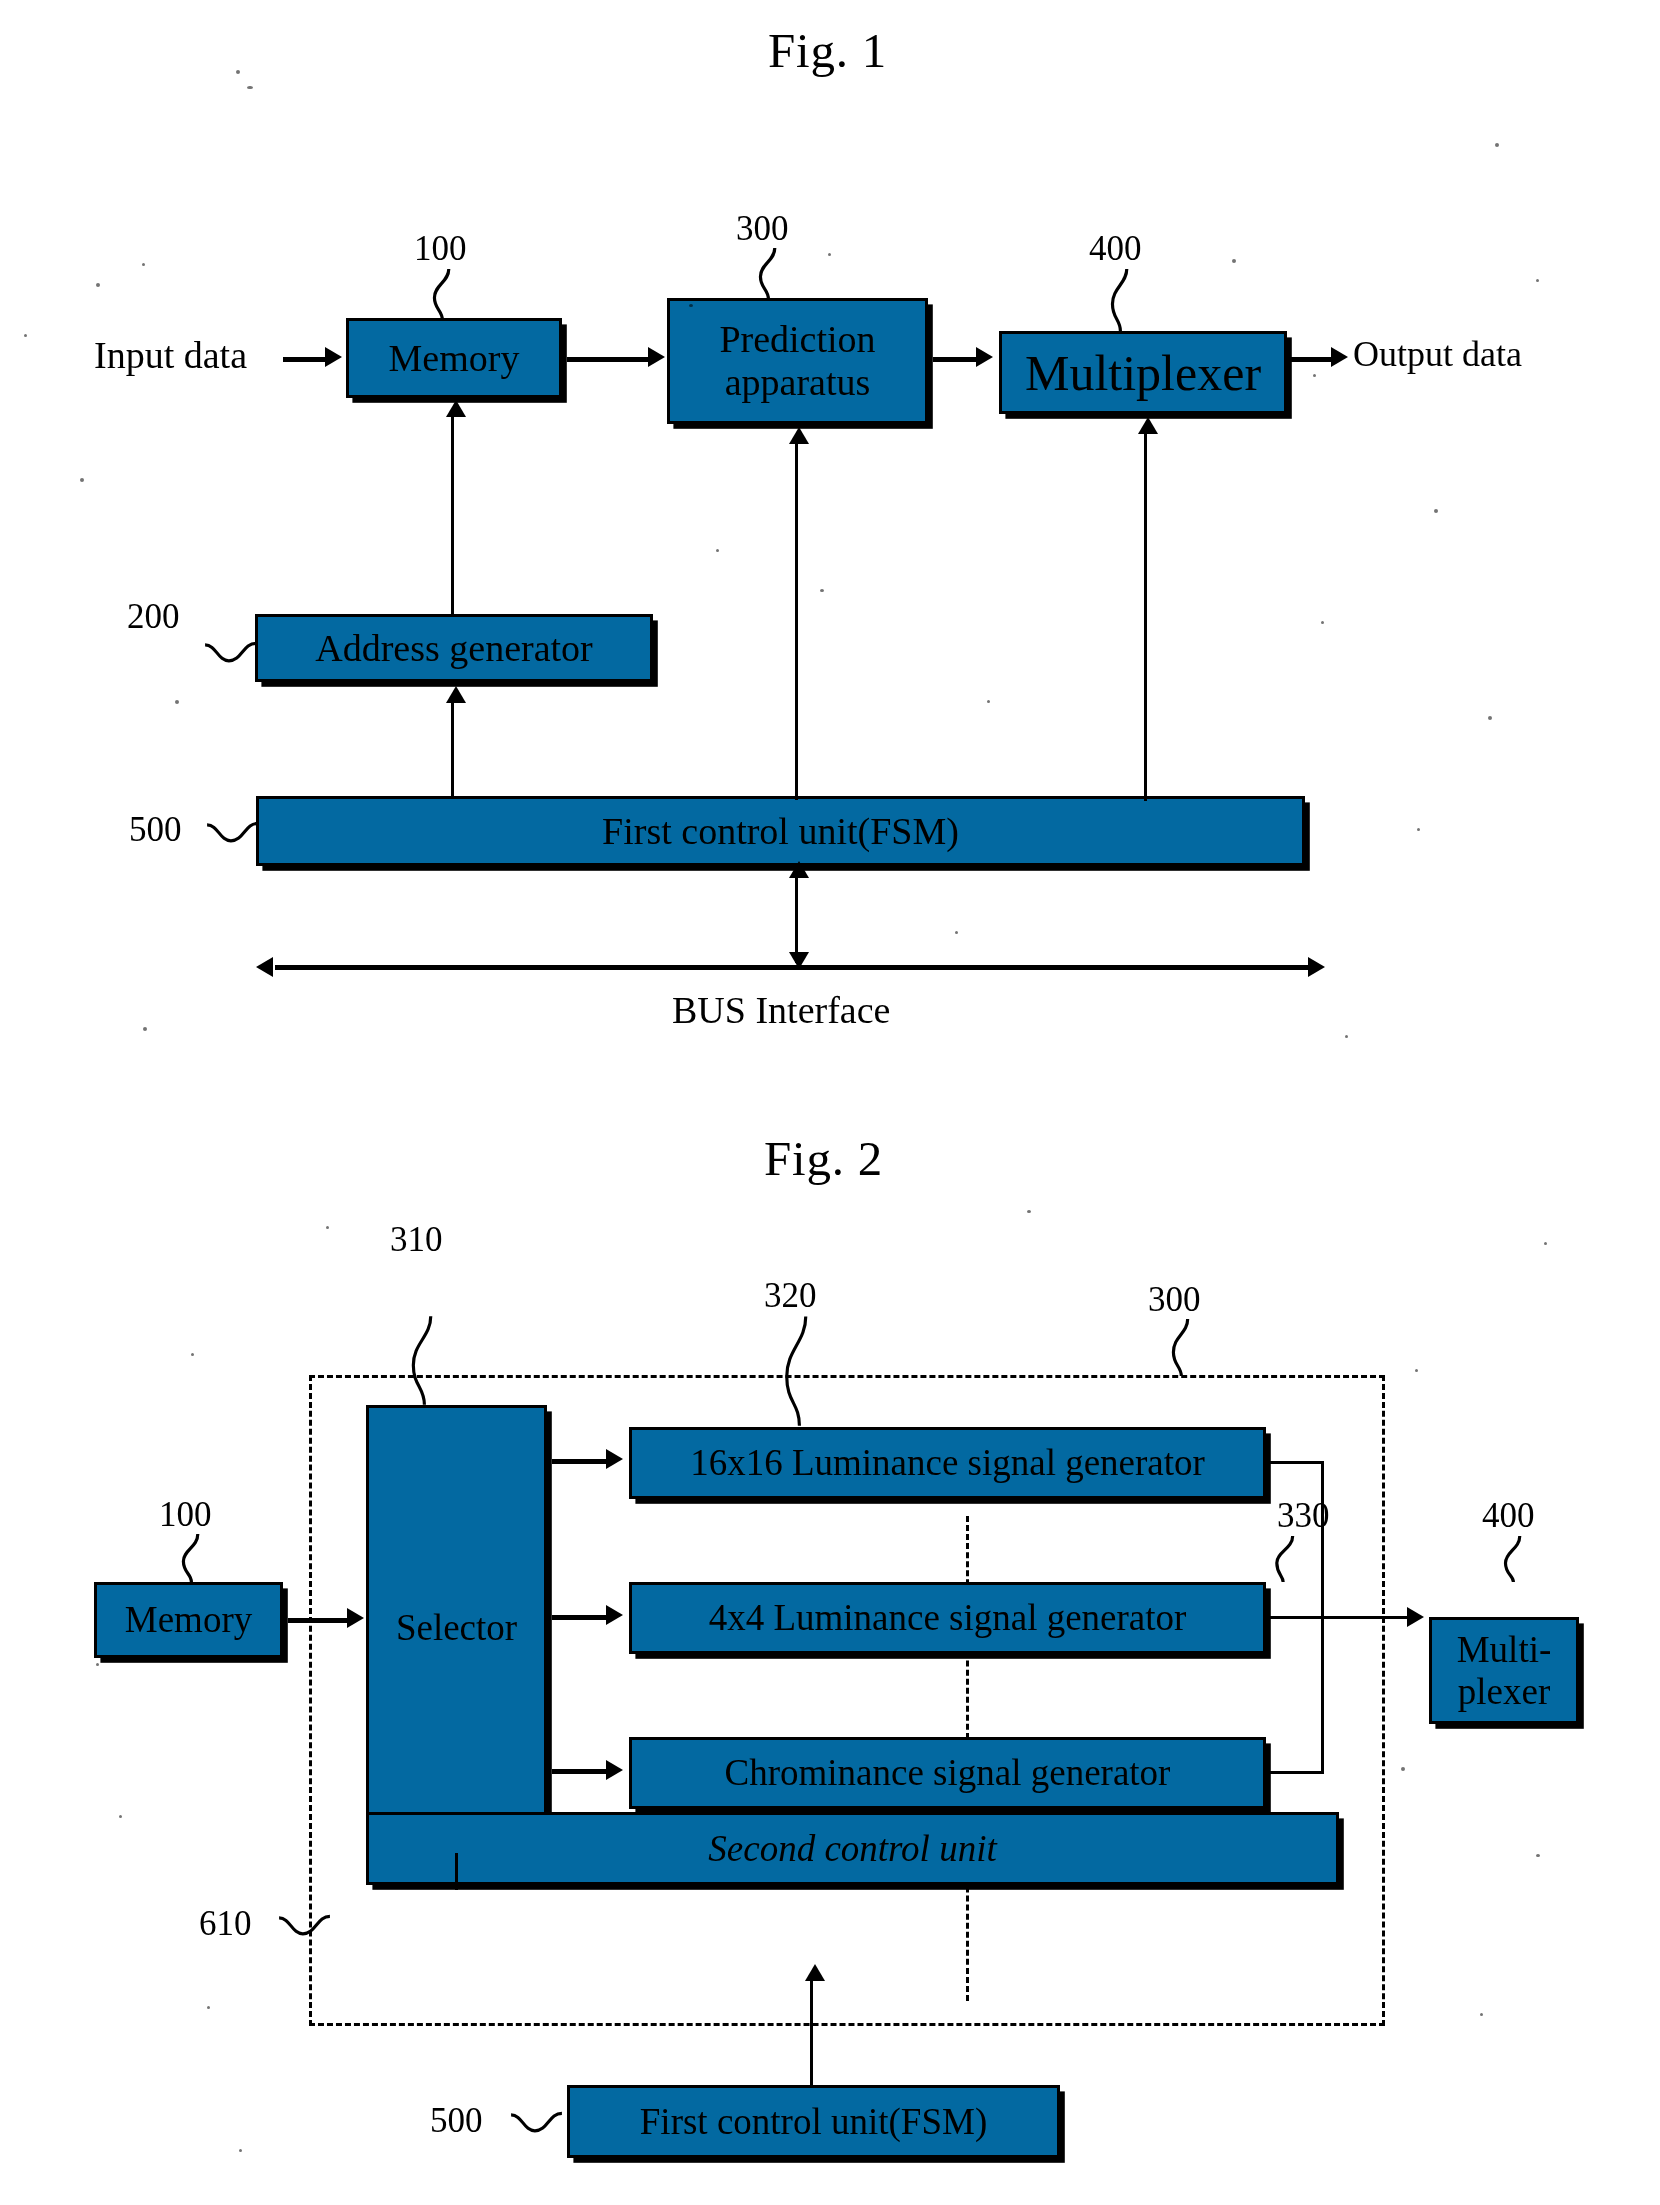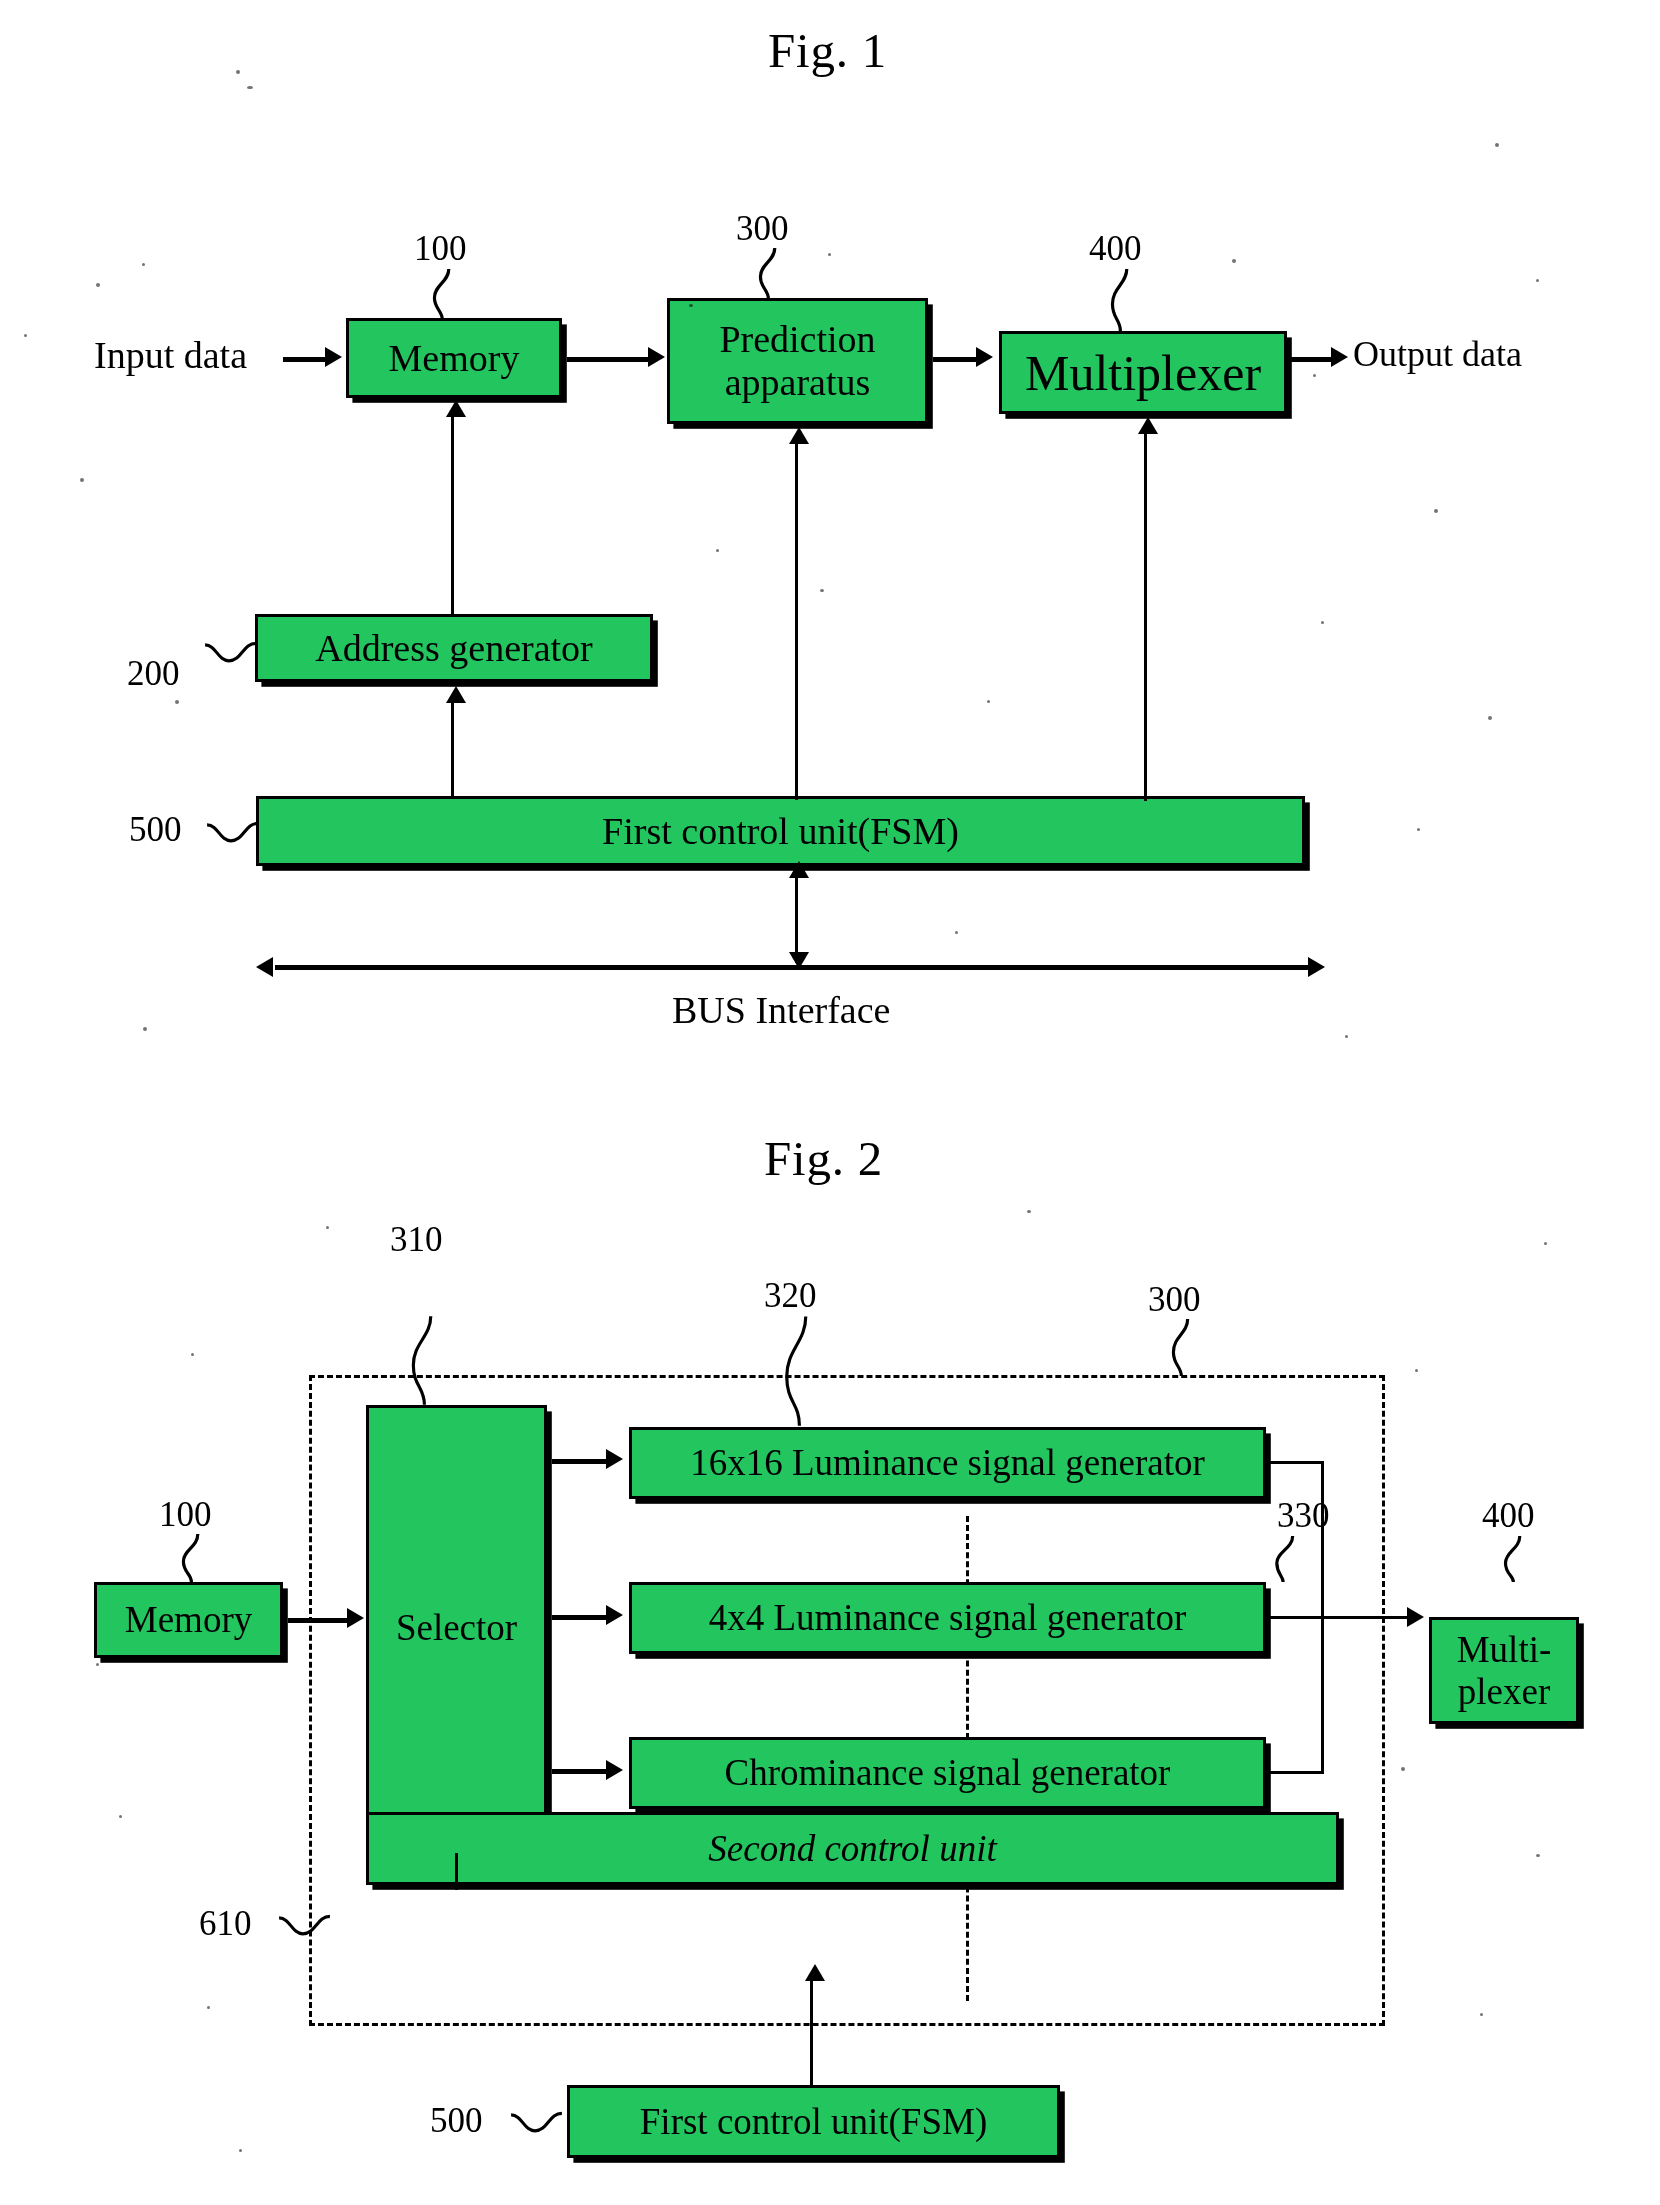--- a/index.html
+++ b/index.html
@@ -7,21 +7,21 @@
        font-family:"Liberation Serif","DejaVu Serif",serif;color:#000;
        overflow:hidden;}
   .page{position:absolute;inset:0;}
 
   
   .figtitle{position:absolute;font-size:49px;font-weight:400;
             font-family:"Liberation Serif","DejaVu Serif",serif;
             letter-spacing:0.8px;white-space:nowrap;margin-top:16px;}
 
   
-  .block{position:absolute;box-sizing:border-box;background:#22c55e;
+  .block{position:absolute;box-sizing:border-box;background:#0369a1;
          border:3.2px solid #000;
          box-shadow:5.6px 5.6px 0 -0.8px #000;
          display:flex;align-items:center;justify-content:center;
          text-align:center;line-height:1.12;}
   .block span{display:block;white-space:pre-line;}
 
   
   .lbl{position:absolute;white-space:nowrap;}
 
   
@@ -100,21 +100,21 @@
       <path d="M26 0 C 26 18, 8 24, 8 44 C 8 62, 18 64, 18 78"></path>
     </svg>
     <div class="block" style="left:999px;top:331px;width:288px;height:83px;font-size:50px;">
       <span>Multiplexer</span>
     </div>
 
     <div class="hline" style="left:1291px;top:357px;width:41px;"></div>
     <div class="arrow-r" style="left:1331px;top:347px;"></div>
     <div class="lbl" style="left:1353px;top:333px;font-size:36px;">Output data</div>
 
-    <div class="ref" style="left:127px;top:654px;">200</div>
+    <div class="ref" style="left:127px;top:597px;">200</div>
     <svg class="squig" style="left:205px;top:637px;width:51px;height:27px;" viewBox="0 0 64 34" width="51" height="27">
       <path d="M0 10 C 14 10, 16 30, 30 30 C 46 30, 48 8, 64 8"></path>
     </svg>
     <div class="block" style="left:255px;top:614px;width:398px;height:68px;font-size:38px;">
       <span>Address generator</span>
     </div>
 
     <div class="vline-thin" style="left:451px;top:415px;height:201px;"></div>
     <div class="arrow-u" style="left:446px;top:400px;"></div>
 

